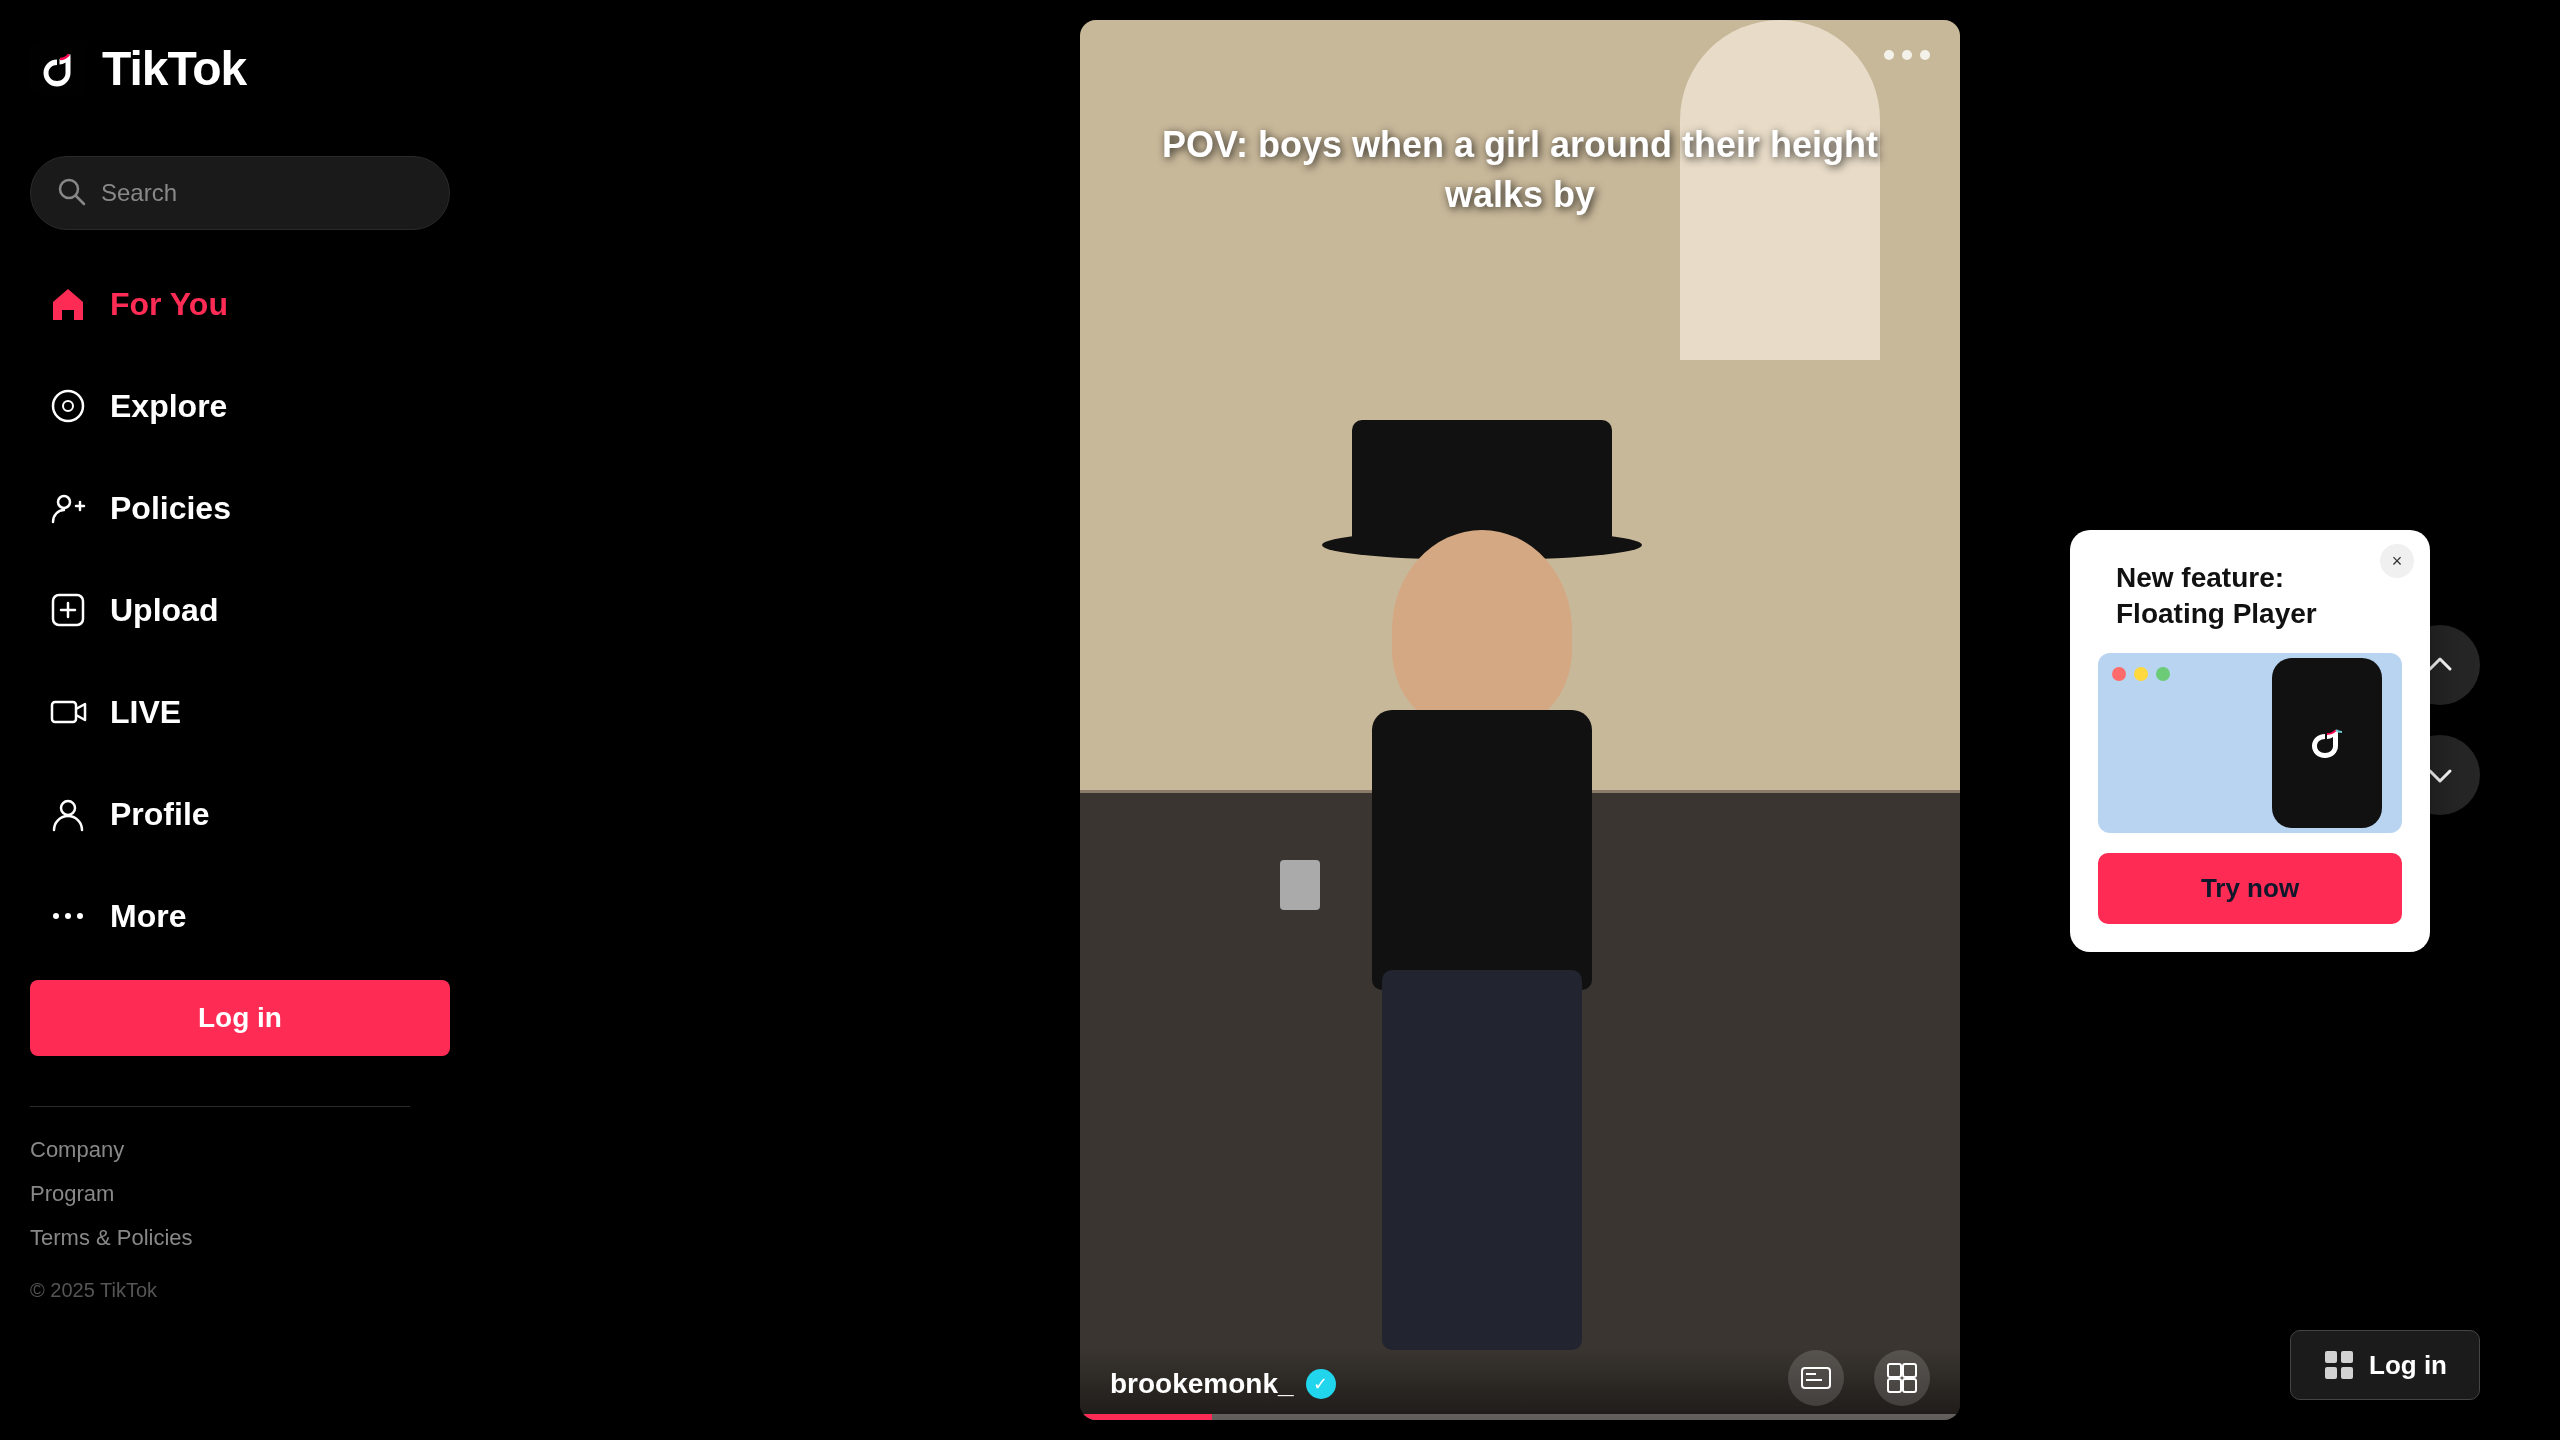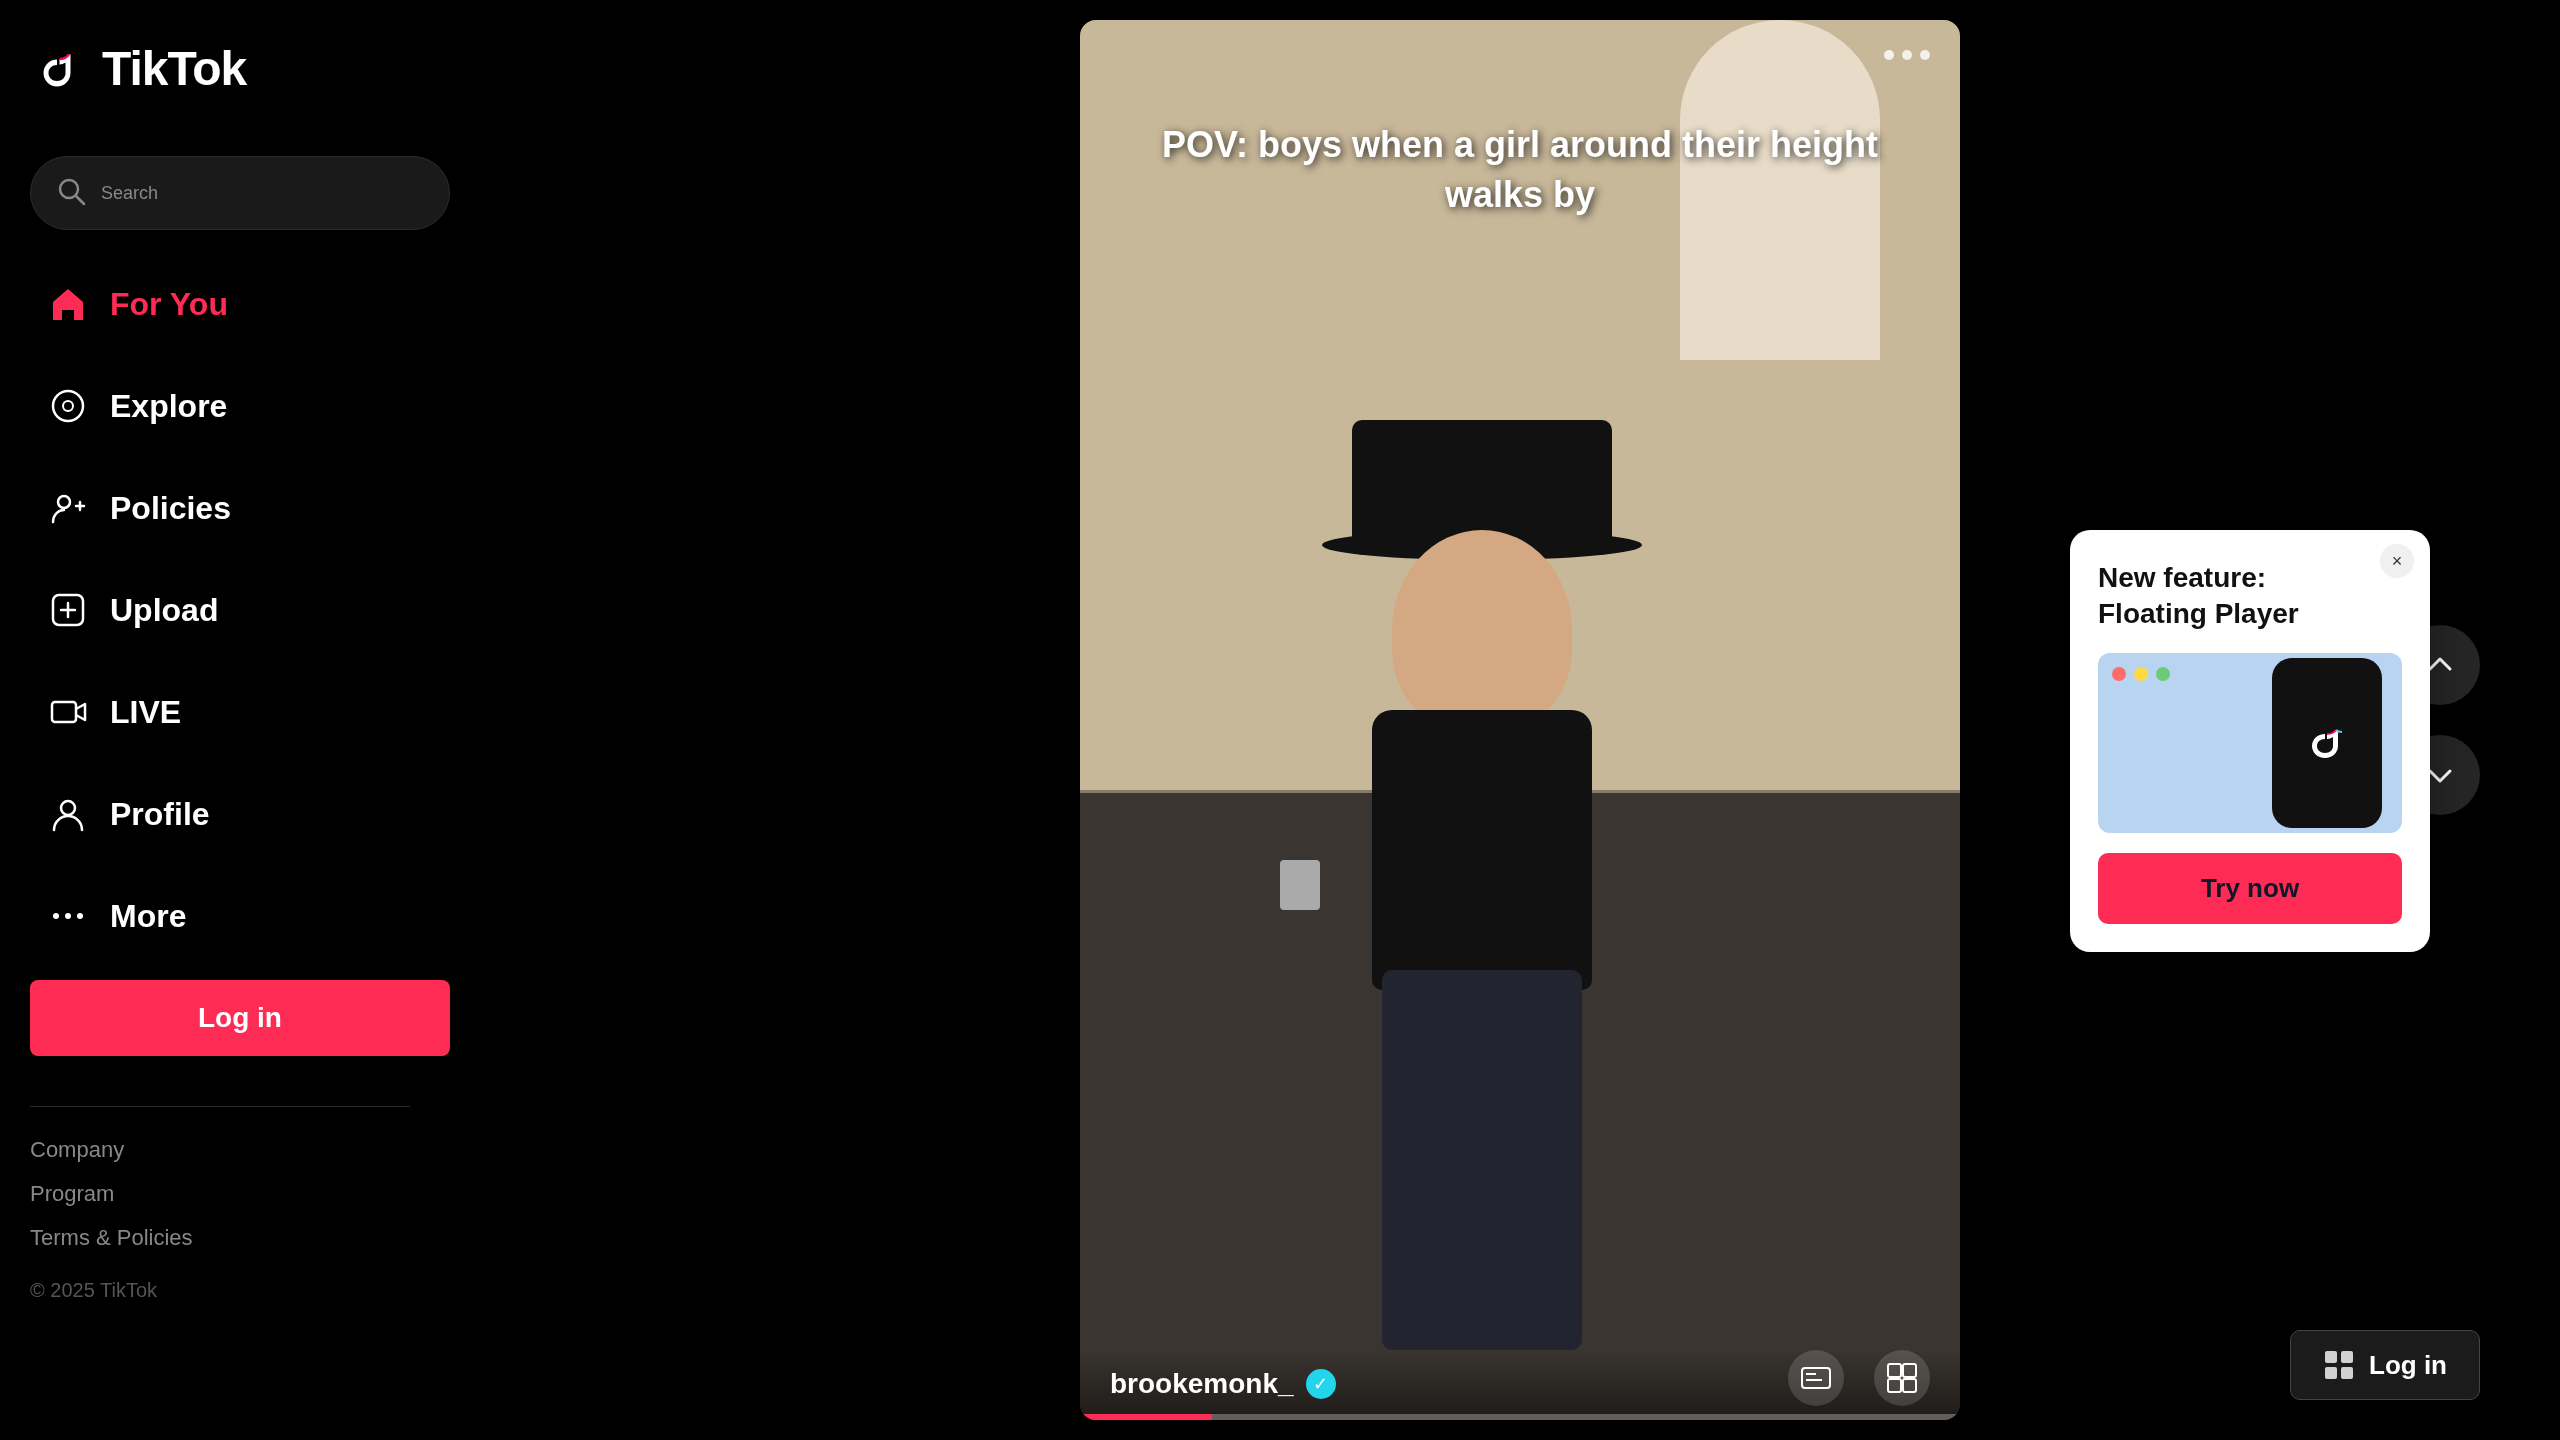--- a/index.html
+++ b/index.html
@@ -55,21 +55,21 @@
       width: 420px;
       border: 1px solid #2a2a2a;
     }
 
     .search-icon-wrap {
       color: #888;
     }
 
     .search-placeholder {
       color: #888;
-      font-size: 18px;
+      font-size: 24px;
     }
 
     .nav-items {
       display: flex;
       flex-direction: column;
       gap: 14px;
     }
 
     .nav-item {
       display: flex;
@@ -457,20 +457,21 @@
       font-size: 18px;
       color: #333;
     }
 
     .popup-title {
       font-size: 28px;
       font-weight: 700;
       color: #111;
       margin-bottom: 20px;
       line-height: 1.3;
+      margin-left: 18px;
     }
 
     .popup-illustration {
       width: 100%;
       height: 180px;
       background: #b8d4f0;
       border-radius: 12px;
       margin-bottom: 20px;
       position: relative;
       overflow: hidden;

